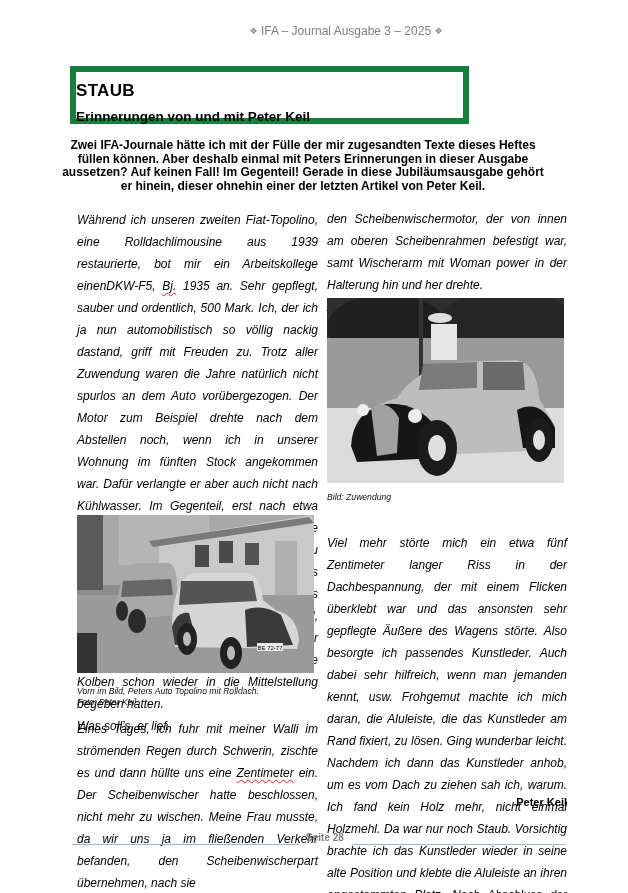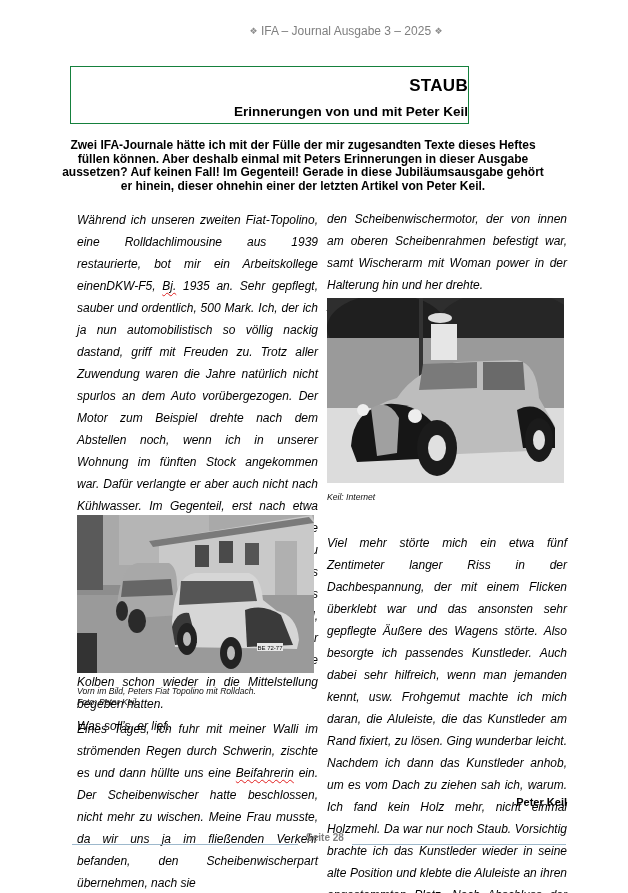--- a/index.html
+++ b/index.html
@@ -2,21 +2,21 @@
 <html><head>
 <meta charset="utf-8">
 <style>
   html, body { margin:0; padding:0; background:#ffffff; }
   body { width:628px; height:893px; position:relative; overflow:hidden;
          font-family:"Liberation Sans", sans-serif; color:#000; }
   .header { position:absolute; top:24px; left:0; width:628px; text-align:center;
             font-size:12px; color:#7f7f7f;padding-left:32px; }
   .header .diamond { display:inline-block; font-size:9px; color:#8c8c8c; vertical-align:1px; }
   .title-box { position:absolute; left:70px; top:66px; width:399px; height:58px;
-               border:1px solid #15803d; box-sizing:border-box; text-align:right; }
+               border:6px solid #15803d; box-sizing:border-box; text-align:left; }
   .title-box .t1 { font-weight:bold; font-size:17px; margin-top:9px; letter-spacing:0.3px; }
   .title-box .t2 { font-weight:bold; font-size:13.5px; margin-top:8px; }
   .intro { position:absolute; left:58px; top:139px; width:490px; text-align:center;
            font-weight:bold; font-size:12px; line-height:13.6px; }
   .col { position:absolute; font-size:12px; line-height:22px; text-align:justify;font-style:italic; }
   .col p { margin:0; }
   .col .last { text-align-last:left; }
   .left-col { left:77px; top:209px; width:241px; }
   .right-col { left:327px; top:208px; width:240px; }
   .photo { position:absolute; overflow:hidden; }
@@ -75,26 +75,26 @@
     <ellipse cx="110" cy="124" rx="10" ry="16" fill="#222"></ellipse>
     <ellipse cx="110" cy="124" rx="4" ry="7" fill="#bbb"></ellipse>
     <ellipse cx="154" cy="138" rx="11" ry="16" fill="#222"></ellipse>
     <ellipse cx="154" cy="138" rx="4" ry="7" fill="#bbb"></ellipse>
     <rect x="180" y="128" width="26" height="8" fill="#e8e8e8"></rect>
     <text x="193" y="135" font-size="6" text-anchor="middle" font-family="Liberation Sans, sans-serif" fill="#111">BE 72-77</text>
     <rect x="0" y="118" width="20" height="40" fill="#333"></rect>
   </svg>
 </div>
 <div class="caption" style="left:77px; top:686px; width:240px;">
-  <div>Vorn im Bild, Peters Fiat Topolino mit Rolldach.</div>
+  <div>Vorn im Bild, Peters Auto Topolino mit Rolldach.</div>
   <div>Foto: Peter Keil</div>
 </div>
 
 <div class="col left-col" style="top:718px;">
-  <p><span>Eines Tages, ich fuhr mit meiner Walli im strömenden Regen durch Schwerin, zischte es und dann hüllte uns eine </span><span class="squiggle">Beifahrerin</span><span> ein. Der Scheibenwischer hatte beschlossen, nicht mehr zu wischen. Meine Frau musste, da wir uns ja im fließenden Verkehr befanden, den Scheibenwischerpart übernehmen, nach sie</span></p>
+  <p><span>Eines Tages, ich fuhr mit meiner Walli im strömenden Regen durch Schwerin, zischte es und dann hüllte uns eine </span><span class="squiggle">Zentimeter</span><span> ein. Der Scheibenwischer hatte beschlossen, nicht mehr zu wischen. Meine Frau musste, da wir uns ja im fließenden Verkehr befanden, den Scheibenwischerpart übernehmen, nach sie</span></p>
 </div>
 
 <div class="col right-col">
   <p class="last">den Scheibenwischermotor, der von innen am oberen Scheibenrahmen befestigt war, samt Wischerarm mit Woman power in der Halterung hin und her drehte.</p>
   <p>Aber für den Preis war das hinnehmbar.</p>
 </div>
 
 <div class="photo" style="left:327px; top:298px; width:237px; height:185px;">
   <svg width="237" height="185" viewBox="0 0 237 185">
     <rect width="237" height="185" fill="#c8c8c8"></rect>
@@ -114,21 +114,21 @@
     <path d="M190,112 Q214,100 228,130 L228,150 L196,150 Z" fill="#161616"></path>
     <ellipse cx="110" cy="150" rx="20" ry="28" fill="#1b1b1b"></ellipse>
     <ellipse cx="110" cy="150" rx="9" ry="13" fill="#e0e0e0"></ellipse>
     <ellipse cx="212" cy="142" rx="14" ry="22" fill="#1b1b1b"></ellipse>
     <ellipse cx="212" cy="142" rx="6" ry="10" fill="#e0e0e0"></ellipse>
     <circle cx="36" cy="112" r="6" fill="#eee"></circle>
     <circle cx="88" cy="118" r="7" fill="#eee"></circle>
   </svg>
 </div>
 <div class="caption" style="left:327px; top:492px; width:240px;">
-  <div>Keil: Internet</div>
+  <div>Bild: Zuwendung</div>
 </div>
 
 <div class="col right-col" style="top:532px;">
   <p>Viel mehr störte mich ein etwa fünf Zentimeter langer Riss in der Dachbespannung, der mit einem Flicken überklebt war und das ansonsten sehr gepflegte Äußere des Wagens störte. Also besorgte ich passendes Kunstleder. Auch dabei sehr hilfreich, wenn man jemanden kennt, usw. Frohgemut machte ich mich daran, die Aluleiste, die das Kunstleder am Rand fixiert, zu lösen. Ging wunderbar leicht. Nachdem ich dann das Kunstleder anhob, um es vom Dach zu ziehen sah ich, warum. Ich fand kein Holz mehr, nicht einmal Holzmehl. Da war nur noch Staub. Vorsichtig brachte ich das Kunstleder wieder in seine alte Position und klebte die Aluleiste an ihren angestammten Platz. Nach Abschluss der Restaurierung des Fiat war dann der DKW das erste Auto, dessen Karosserie ich mit der Axt zerlegte. Ich weiß, aus heutiger Sicht eine Sünde.</p>
 </div>
 
 <div class="signature">Peter Keil</div>
 
 <div class="footer">
   <div class="rule" style="left:72px; width:226px;"></div>

